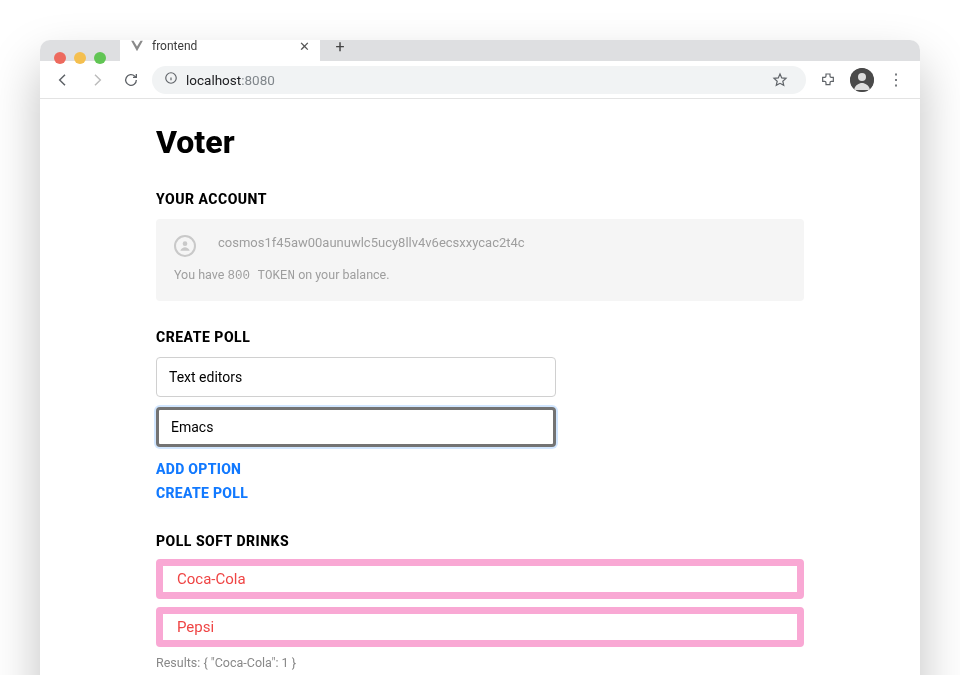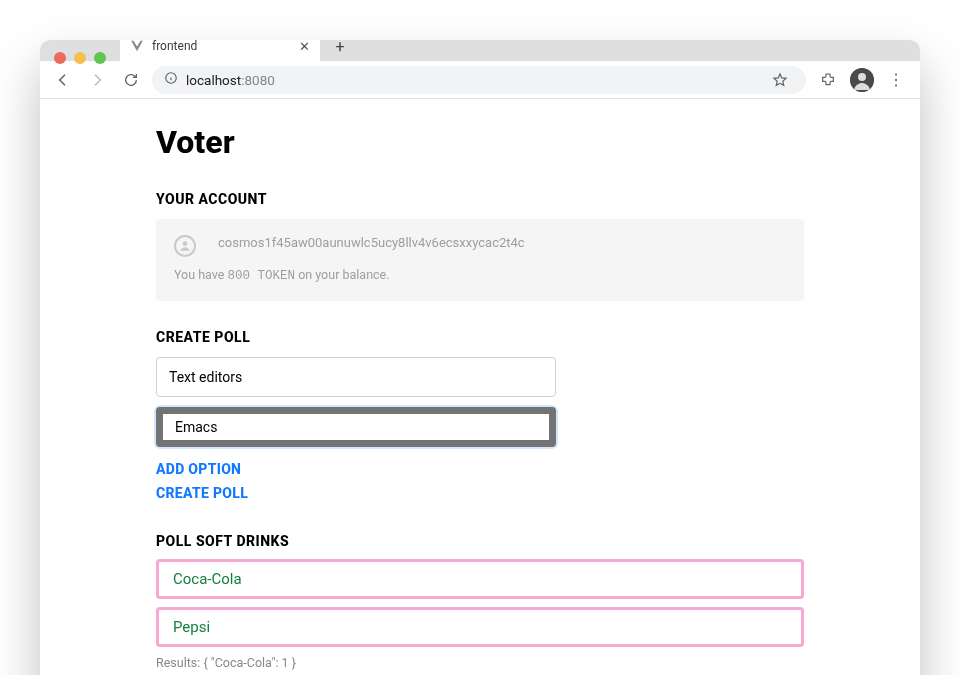--- a/index.html
+++ b/index.html
@@ -160,21 +160,21 @@
       border-radius:4px;
       font-size:14px;
       padding:0 12px;
       color:#000;
       outline:none;
       display:block;
       margin-bottom:10px;
       font-family:inherit;
     }
     .input.focused {
-      border:7px solid #737373;
+      border:3px solid #737373;
       box-shadow:0 0 0 2px rgba(0,115,255,0.18);
     }
     .link-btn {
       display:block;
       background:none;border:none;
       color:#1179ff;
       font-size:14px;
       font-weight:800;
       letter-spacing:0.3px;
       cursor:pointer;
@@ -183,25 +183,25 @@
       font-family:inherit;
     }
     .poll-section { margin-top:28px; }
     .poll-heading {
       font-size:14px;font-weight:800;letter-spacing:0.5px;
       margin-bottom:10px;color:#000;
     }
     .poll-option {
       width:100%;
       height:40px;
-      border:3px solid #f9a8d4;
+      border:7px solid #f9a8d4;
       border-radius:4px;
       display:flex;align-items:center;
       padding:0 14px;
-      font-size:15px;color:#15803d;
+      font-size:15px;color:#ef4444;
       margin-bottom:8px;
       cursor:pointer;
     }
     .results {
       font-size:12.5px;color:#888;margin-top:4px;
     }
   </style>
 </head>
 <body>
 

